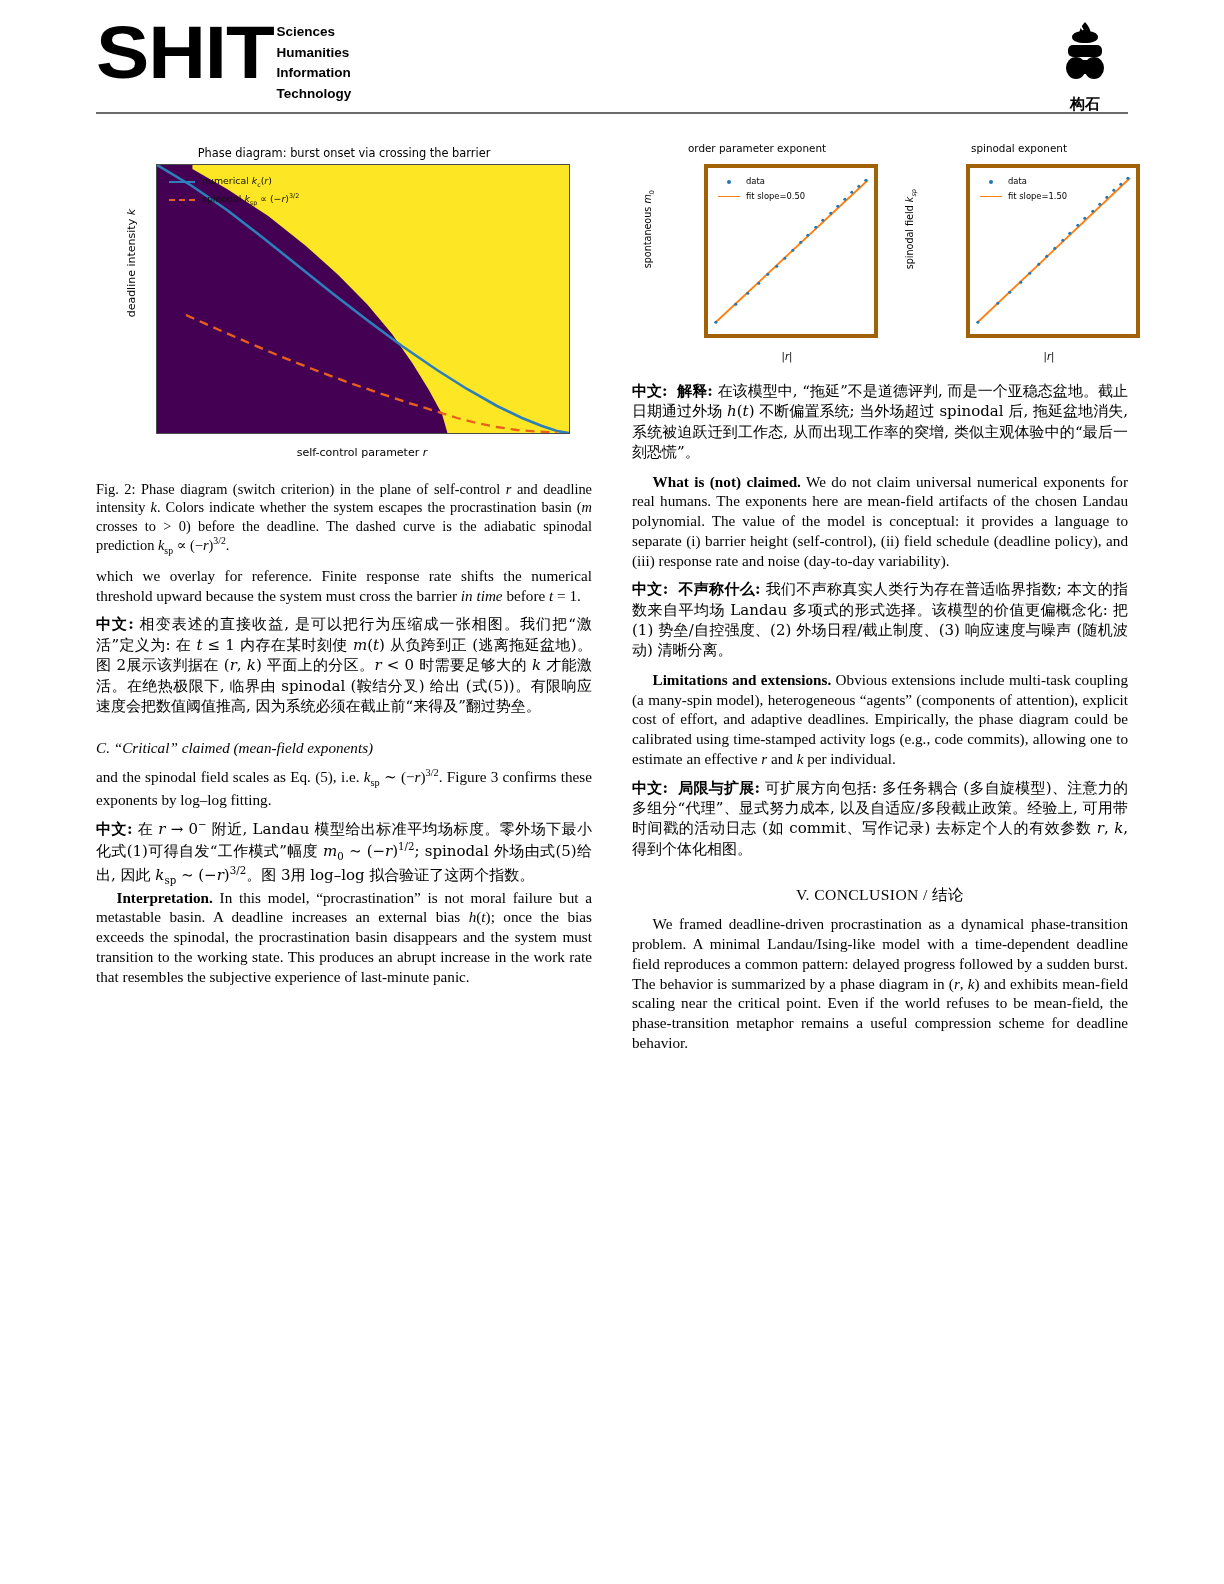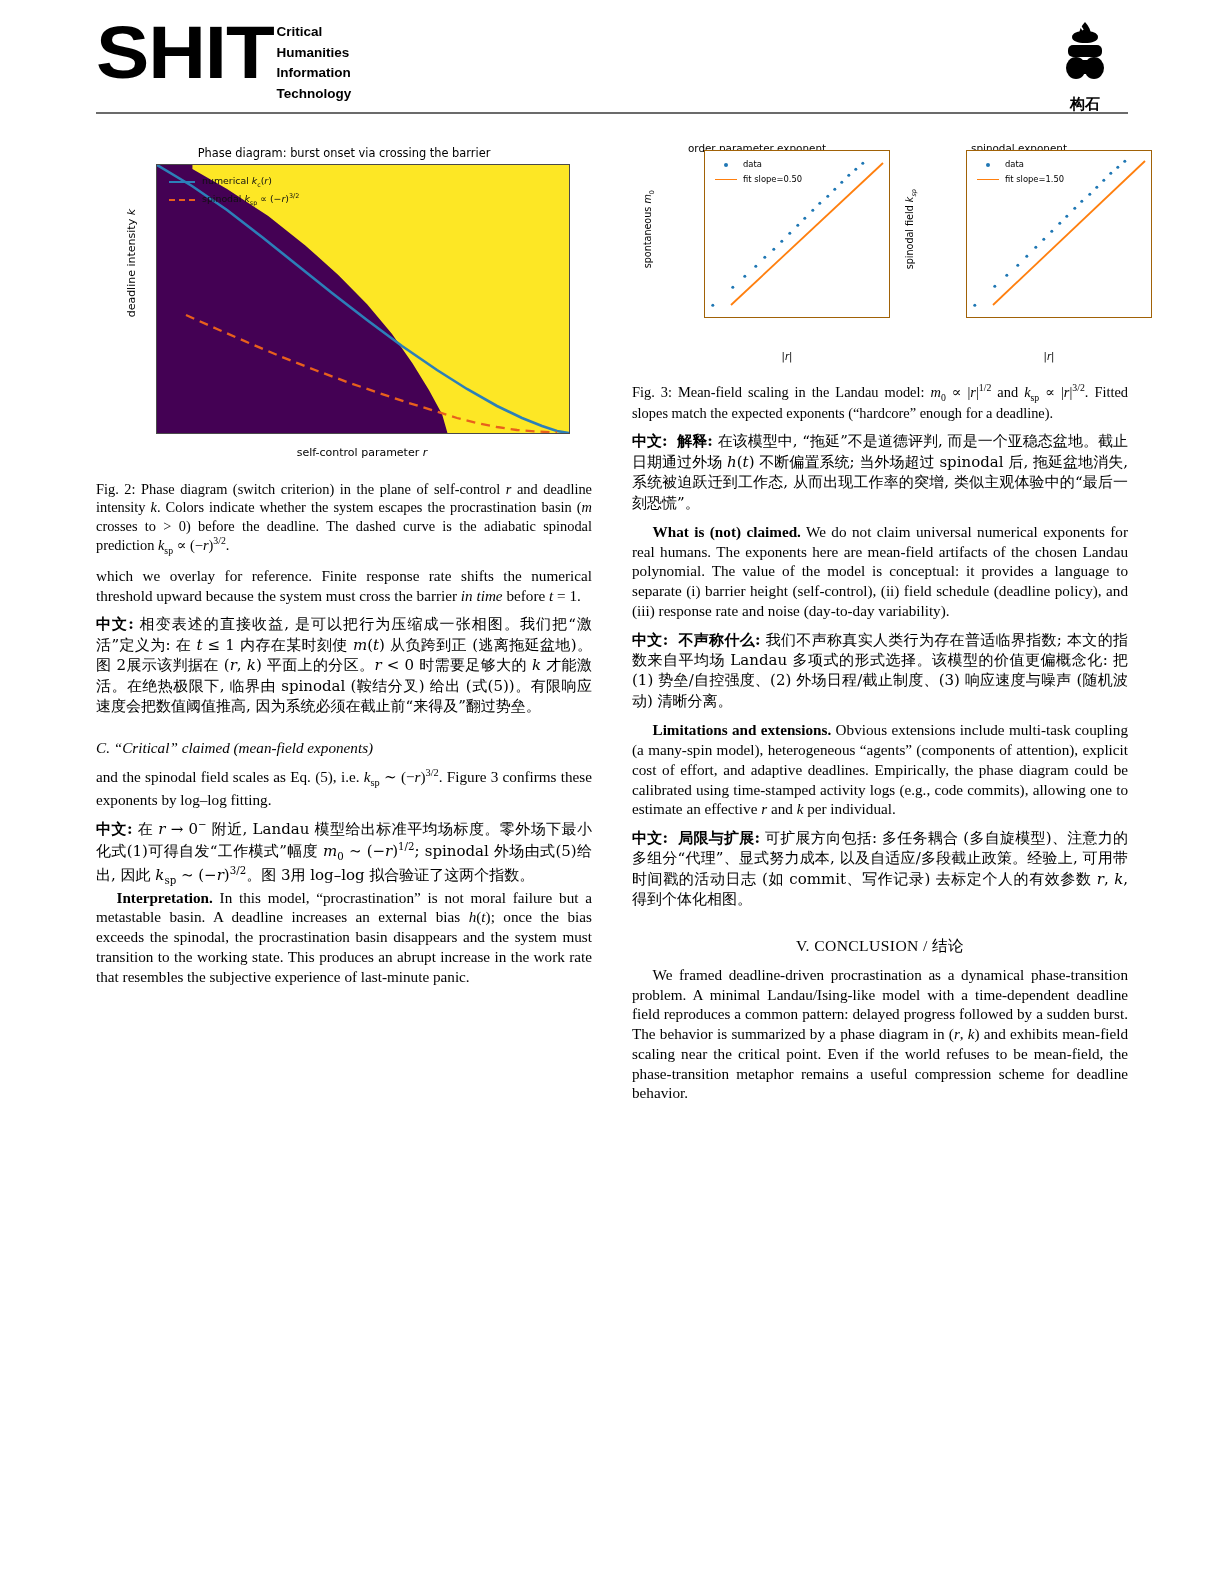--- a/index.html
+++ b/index.html
@@ -199,26 +199,25 @@
   .ll-left { left: 0; }
   .ll-right { left: 262px; }
   .ll-title {
     position: absolute; left: 0; top: 2px; width: 250px;
     text-align: center;
     font-family: "DejaVu Sans", sans-serif;
     font-size: 10.4px;
   }
   .ll-box {
     position: absolute;
-    left: 72px; top: 10px;
+    left: 72px; top: 24px;
     width: 166px; height: 166px;
-    border: 1px solid #a16207;
+    border: 4px solid #a16207;
     background: #fff;
     overflow: hidden;
-    padding-left: 18px;
   }
   .ll-ylab {
     position: absolute; left: -58px; top: 82px;
     width: 150px;
     transform: rotate(-90deg);
     transform-origin: center;
     text-align: center;
     font-family: "DejaVu Sans", sans-serif;
     font-size: 9.6px;
   }
@@ -254,21 +253,21 @@
 </style>
 </head>
 <body>
 
 <div class="page">
 
   <div class="masthead">
     <div class="logo-block">
       <div class="logo-shit">SHIT</div>
       <div class="logo-words">
-        <div>Critical</div>
+        <div>Sciences</div>
         <div>Humanities</div>
         <div>Information</div>
         <div>Technology</div>
       </div>
     </div>
     <div class="mark-block">
       <svg width="66" height="70" viewBox="0 0 66 70">
         <path d="M33 2 C29 6 27 11 27 15 L39 15 C39 11 37 6 33 2 Z" fill="#000"></path>
         <path d="M20 17 C20 13 26 11 33 11 C40 11 46 13 46 17 C46 21 40 23 33 23 C26 23 20 21 20 17 Z" fill="#000"></path>
         <rect x="16" y="25" width="34" height="12" rx="5" fill="#000"></rect>
@@ -446,24 +445,20 @@
           
 
           
           
         </div>
         <div class="ll-ylab">spinodal field <i>k</i><sub><i>sp</i></sub></div>
         <div class="ll-xlab">|<i>r</i>|</div>
       </div>
     </div>
 
-    <div class="caption">
-      Fig. 3: Mean-field scaling in the Landau model: <i>m</i><sub>0</sub> ∝ |<i>r</i>|<sup>1/2</sup>
-      and <i>k</i><sub>sp</sub> ∝ |<i>r</i>|<sup>3/2</sup>. Fitted slopes match the expected exponents (“hardcore” enough for a deadline).
-    </div>
 
     <div class="cn">
       <b>中文:</b>&nbsp;
       <b>解释:</b>
       在该模型中, “拖延”不是道德评判, 而是一个亚稳态盆地。截止日期通过外场 <i>h</i>(<i>t</i>) 不断偏置系统; 当外场超过 spinodal 后, 拖延盆地消失, 系统被迫跃迁到工作态, 从而出现工作率的突增, 类似主观体验中的“最后一刻恐慌”。
     </div>
 
     <p class="indent block">
       <span class="runin">What is (not) claimed.</span>
       We do not claim universal numerical exponents for real humans. The exponents here are mean-field artifacts of the chosen Landau polynomial. The value of the model is conceptual: it provides a language to separate (i) barrier height (self-control), (ii) field schedule (deadline policy), and (iii) response rate and noise (day-to-day variability).

